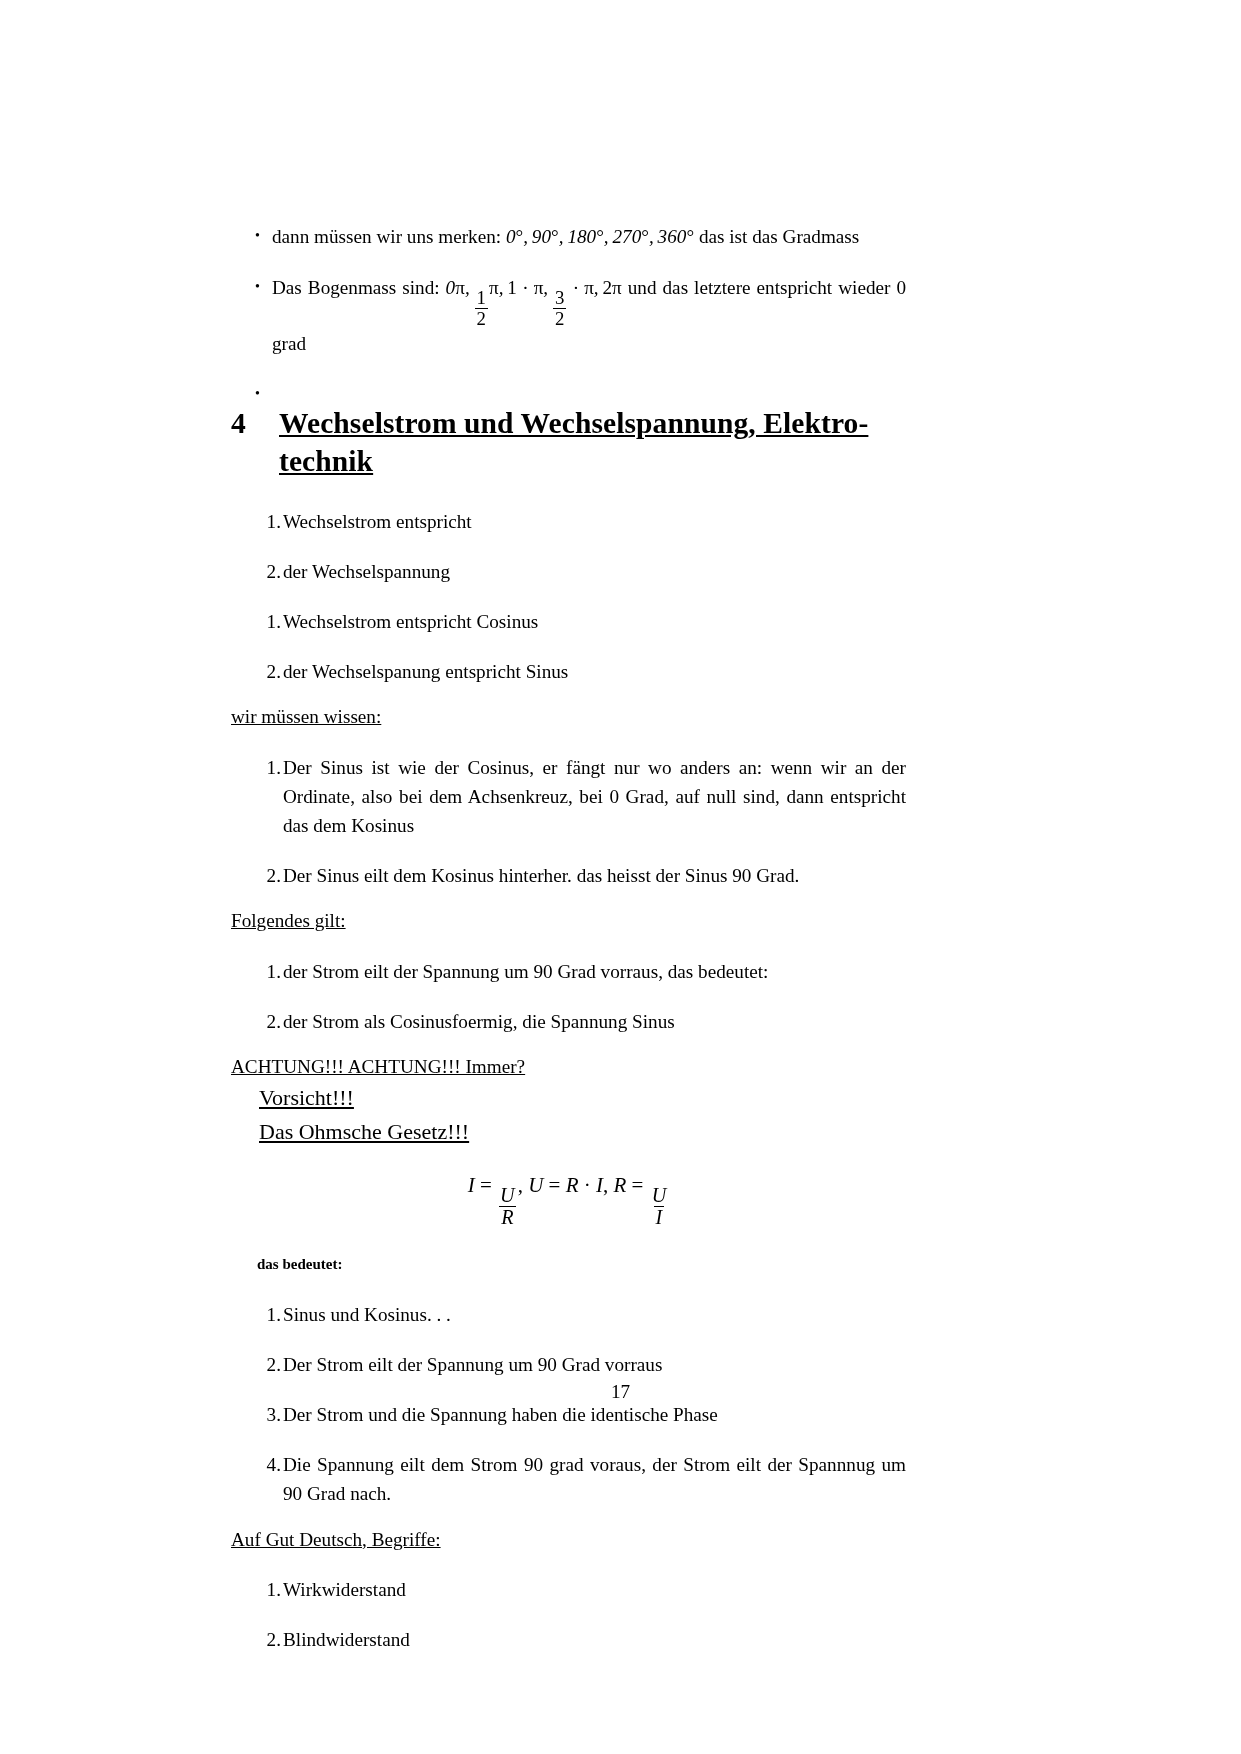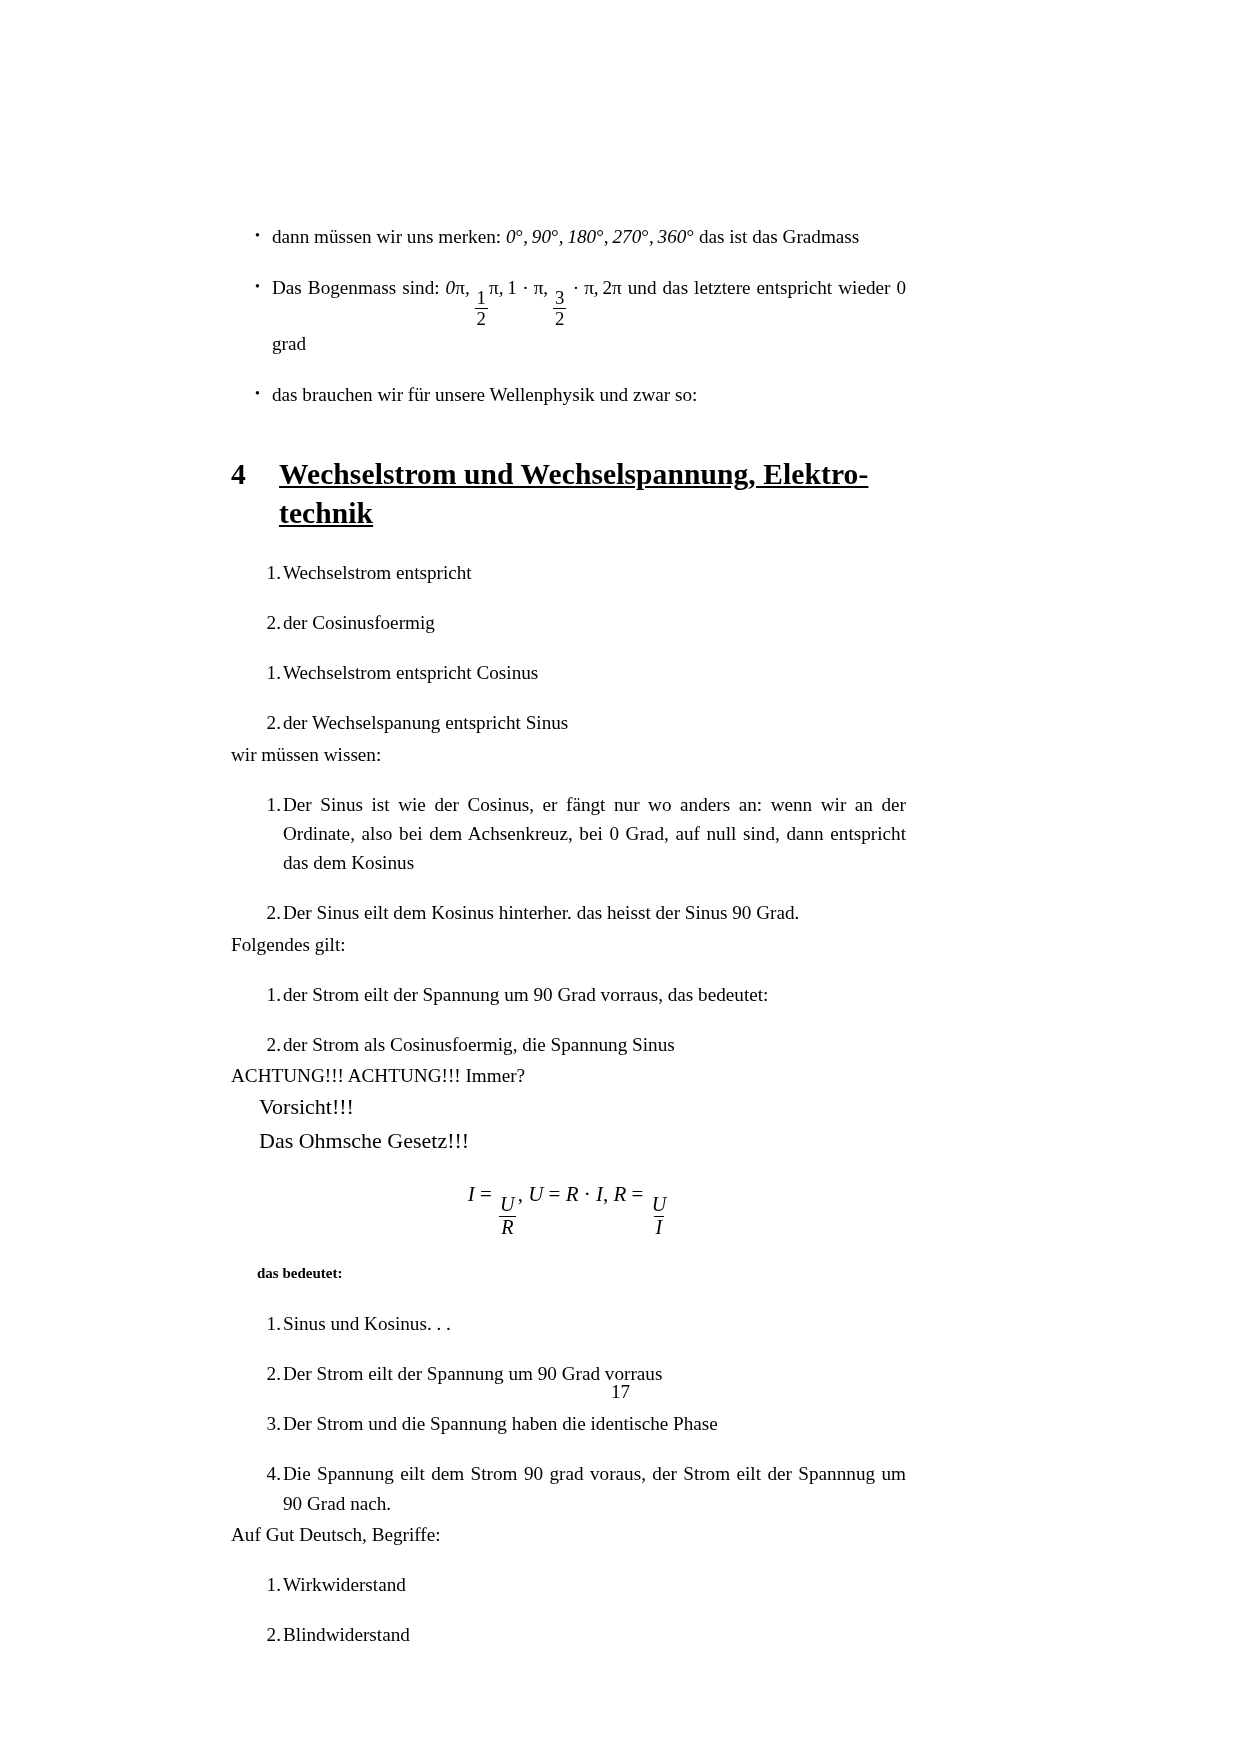--- a/index.html
+++ b/index.html
@@ -34,21 +34,21 @@
 
   .para {
     font-size: 19.2px;
     line-height: 1.52;
     text-align: justify;
     text-justify: inter-word;
     margin: 0 0 0 0;
     hyphens: manual;
   }
 
-  .spaced { margin-top: 2px; }
+  .spaced { margin-top: 16px; text-decoration: underline; }
 
   
   ul.itemize {
     list-style: none;
     margin: 0;
     padding: 0;
   }
   ul.itemize > li {
     position: relative;
     padding-left: 41px;
@@ -178,38 +178,37 @@
                 <span class="numer">1</span>
                 <span class="denom">2</span>
               </span><span class="mathup">π</span>, <span class="mathup">1</span> · <span class="mathup">π</span>, <span class="frac mathup">
                 <span class="numer">3</span>
                 <span class="denom">2</span>
               </span> · <span class="mathup">π</span>, <span class="mathup">2π</span></span><span> und das letztere entspricht wieder 0 grad</span></span>
       </li>
 
       <li>
         <span class="bullet">•</span>
-        <span>das brauchen wir für unsere Wellenphysik und zwar so:</span>
       </li>
 
     </ul>
 
     <div class="section-head">
       <span class="secnum">4</span>
       <span class="sectitle"><span>Wechselstrom und Wechselspannung, Elektro-</span><br><span>technik</span></span>
     </div>
 
     <ol class="enumerate nojustify">
       <li>
         <span class="num">1.</span>
         <span>Wechselstrom entspricht</span>
       </li>
       <li>
         <span class="num">2.</span>
-        <span>der Cosinusfoermig</span>
+        <span>der Wechselspannung</span>
       </li>
     </ol>
 
     <ol class="enumerate nojustify" style="margin-top:21px">
       <li>
         <span class="num">1.</span>
         <span>Wechselstrom entspricht Cosinus</span>
       </li>
       <li>
         <span class="num">2.</span>

